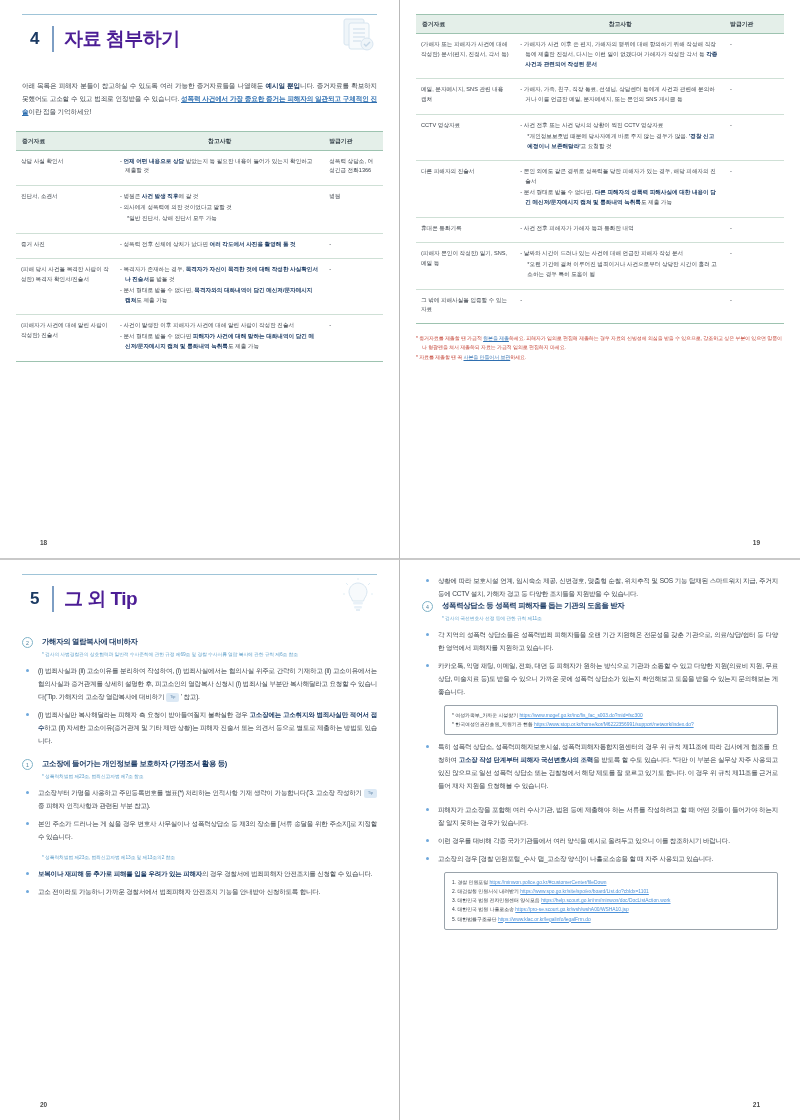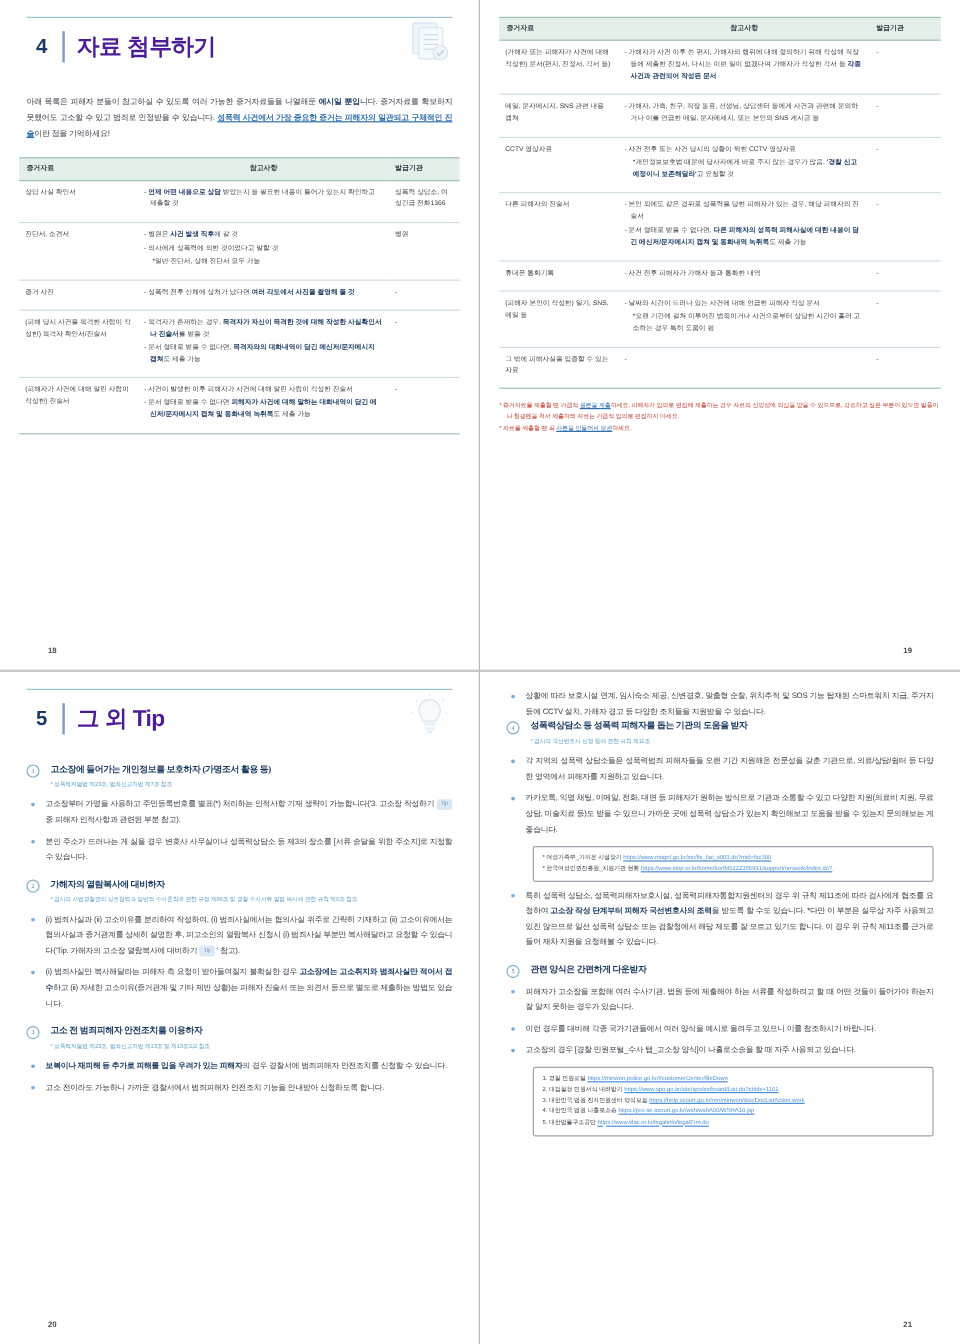--- a/index.html
+++ b/index.html
@@ -89,21 +89,21 @@
     margin: 10px 16px 0 16px;
     font-size: 5px; line-height: 1.85; color: #c0392b;
     letter-spacing: -0.1px;
   }
   .footnotes .ln { display: block; padding-left: 6px; text-indent: -6px; }
   .footnotes a { color: #2f6fb0; text-decoration: underline; }
 
   
   .tips { margin: 22px 22px 0 22px; }
   .tip { margin-bottom: 11px; position: relative; }
-  .tip-head { display: flex; align-items: flex-start; font-family: Liberation Serif, serif; }
+  .tip-head { display: flex; align-items: center; }
   .circ {
     width: 11px; height: 11px; min-width: 11px; border-radius: 50%;
     border: 0.8px solid #7fb3c8; color: #4a7f9b;
     font-size: 5.2px; display: flex; align-items: center; justify-content: center;
     margin-right: 9px; margin-top: 1px;
   }
   .tip-title { font-size: 7.4px; font-weight: 700; color: #1b3a63; letter-spacing: -0.3px; }
   .tip-law { font-size: 4.8px; color: #5d9ec9; margin: 3px 0 4px 20px; line-height: 1.7; letter-spacing: -0.1px; }
   .bullet-row { display: flex; align-items: flex-start; margin: 5px 0 0 0; }
   .bdot {
@@ -307,53 +307,49 @@
             <line x1="29" y1="6" x2="27" y2="8"></line>
               <line x1="2" y1="17" x2="4" y2="17"></line>
             <line x1="30" y1="17" x2="32" y2="17"></line>
           </g>
         </svg>
       </span>
     </div>
     <div class="tips">
         <div class="tip">
           <div class="tip-head">
+            <span class="circ">2</span>
+            <span class="tip-title">가해자의 열람복사에 대비하자</span>
+          </div>
+          <div class="tip-law">* 검사의 사법경찰관의 상호협력과 일반적 수사준칙에 관한 규정 제69조 및 경찰 수사서류 열람 복사에 관한 규칙 제6조 참조</div>
+          <div class="bullet-row">
+            <span class="bdot"></span>
+            <div class="btext"><span>(i) 범죄사실과 (ii) 고소이유를 분리하여 작성하여, (i) 범죄사실에서는 혐의사실 위주로 간략히 기재하고 (ii) 고소이유에서는 혐의사실과 증거관계를 상세히 설명한 후, 피고소인의 열람복사 신청시 (i) 범죄사실 부분만 복사해달라고 요청할 수 있습니다('Tip. 가해자의 고소장 열람복사에 대비하기 </span><span class="tag">Tip</span><span> ' 참고).</span></div>
+          </div>
+          <div class="bullet-row">
+            <span class="bdot"></span>
+            <div class="btext"><span>(i) 범죄사실만 복사해달라는 피해자 측 요청이 받아들여질지 불확실한 경우 </span><b>고소장에는 고소취지와 범죄사실만 적어서 접수</b><span>하고 (ii) 자세한 고소이유(증거관계 및 기타 제반 상황)는 피해자 진술서 또는 의견서 등으로 별도로 제출하는 방법도 있습니다.</span></div>
+          </div>
+        </div>
+        <div class="tip">
+          <div class="tip-head">
             <span class="circ">1</span>
             <span class="tip-title">고소장에 들어가는 개인정보를 보호하자 (가명조서 활용 등)</span>
           </div>
           <div class="tip-law">* 성폭력처벌법 제23조, 범죄신고자법 제7조 참조</div>
           <div class="bullet-row">
             <span class="bdot"></span>
             <div class="btext"><span>고소장부터 가명을 사용하고 주민등록번호를 별표(*) 처리하는 인적사항 기재 생략이 가능합니다('3. 고소장 작성하기 </span><span class="tag">Tip</span><span> 중 피해자 인적사항과 관련된 부분 참고).</span></div>
           </div>
           <div class="bullet-row">
             <span class="bdot"></span>
             <div class="btext"><span>본인 주소가 드러나는 게 싫을 경우 변호사 사무실이나 성폭력상담소 등 제3의 장소를 [서류 송달을 위한 주소지]로 지정할 수 있습니다.</span></div>
           </div>
         </div>
         <div class="tip">
-          <div class="tip-head">
-            <span class="circ">2</span>
-            <span class="tip-title">가해자의 열람복사에 대비하자</span>
-          </div>
-          <div class="tip-law">* 검사의 사법경찰관의 상호협력과 일반적 수사준칙에 관한 규정 제69조 및 경찰 수사서류 열람 복사에 관한 규칙 제6조 참조</div>
-          <div class="bullet-row">
-            <span class="bdot"></span>
-            <div class="btext"><span>(i) 범죄사실과 (ii) 고소이유를 분리하여 작성하여, (i) 범죄사실에서는 혐의사실 위주로 간략히 기재하고 (ii) 고소이유에서는 혐의사실과 증거관계를 상세히 설명한 후, 피고소인의 열람복사 신청시 (i) 범죄사실 부분만 복사해달라고 요청할 수 있습니다('Tip. 가해자의 고소장 열람복사에 대비하기 </span><span class="tag">Tip</span><span> ' 참고).</span></div>
-          </div>
-          <div class="bullet-row">
-            <span class="bdot"></span>
-            <div class="btext"><span>(i) 범죄사실만 복사해달라는 피해자 측 요청이 받아들여질지 불확실한 경우 </span><b>고소장에는 고소취지와 범죄사실만 적어서 접수</b><span>하고 (ii) 자세한 고소이유(증거관계 및 기타 제반 상황)는 피해자 진술서 또는 의견서 등으로 별도로 제출하는 방법도 있습니다.</span></div>
-          </div>
-        </div>
-        <div class="tip">
-          <div class="tip-head">
-            <span class="circ">3</span>
-            <span class="tip-title">고소 전 범죄피해자 안전조치를 이용하자</span>
-          </div>
           <div class="tip-law">* 성폭력처벌법 제23조, 범죄신고자법 제13조 및 제13조의2 참조</div>
           <div class="bullet-row">
             <span class="bdot"></span>
             <div class="btext"><b>보복이나 재피해 등 추가로 피해를 입을 우려가 있는 피해자</b><span>의 경우 경찰서에 범죄피해자 안전조치를 신청할 수 있습니다.</span></div>
           </div>
           <div class="bullet-row">
             <span class="bdot"></span>
             <div class="btext"><span>고소 전이라도 가능하니 가까운 경찰서에서 범죄피해자 안전조치 기능을 안내받아 신청하도록 합니다.</span></div>
           </div>
         </div>
@@ -384,24 +380,20 @@
           <div class="linkbox">
             <span class="ln">* 여성가족부_가까운 시설찾기 <a>https://www.mogef.go.kr/inc/fis_fac_s003.do?mid=fsc300</a></span>
             <span class="ln">* 한국여성인권진흥원_지원기관 현황 <a>https://www.stop.or.kr/home/kor/M6222356991/support/network/index.do?</a></span>
           </div>
           <div class="bullet-row">
             <span class="bdot"></span>
             <div class="btext"><span>특히 성폭력 상담소, 성폭력피해자보호시설, 성폭력피해자통합지원센터의 경우 위 규칙 제11조에 따라 검사에게 협조를 요청하여 </span><b>고소장 작성 단계부터 피해자 국선변호사의 조력</b><span>을 받도록 할 수도 있습니다.  *다만 이 부분은 실무상 자주 사용되고 있진 않으므로 일선 성폭력 상담소 또는 검찰청에서 해당 제도를 잘 모르고 있기도 합니다. 이 경우 위 규칙 제11조를 근거로 들어 재차 지원을 요청해볼 수 있습니다.</span></div>
           </div>
         </div>
         <div class="tip">
-          <div class="tip-head">
-            <span class="circ">5</span>
-            <span class="tip-title">관련 양식은 간편하게 다운받자</span>
-          </div>
           <div class="bullet-row">
             <span class="bdot"></span>
             <div class="btext"><span>피해자가 고소장을 포함해 여러 수사기관, 법원 등에 제출해야 하는 서류를 작성하려고 할 때 어떤 것들이 들어가야 하는지 잘 알지 못하는 경우가 있습니다.</span></div>
           </div>
           <div class="bullet-row">
             <span class="bdot"></span>
             <div class="btext"><span>이런 경우를 대비해 각종 국가기관들에서 여러 양식을 예시로 올려두고 있으니 이를 참조하시기 바랍니다.</span></div>
           </div>
           <div class="bullet-row">
             <span class="bdot"></span>

